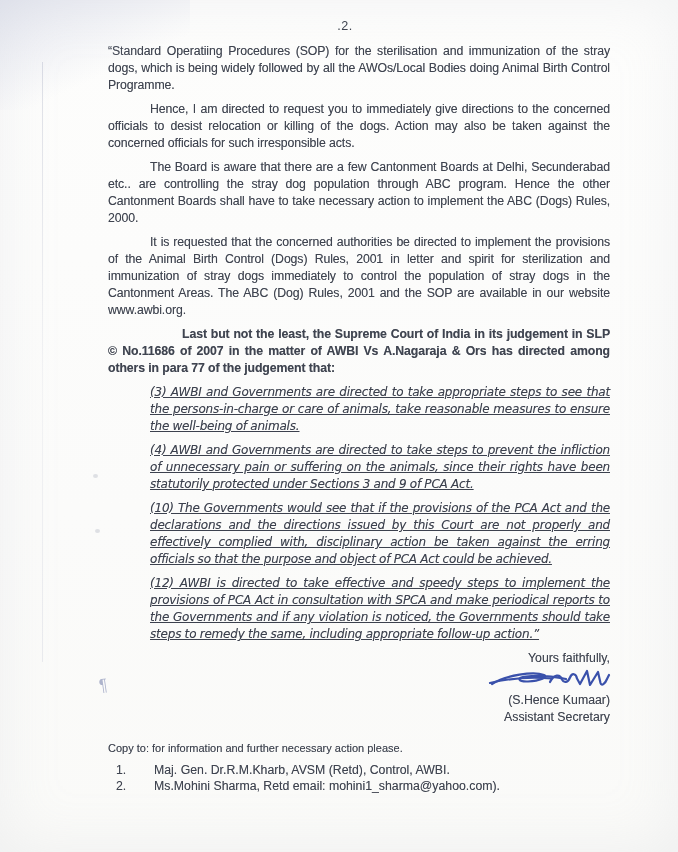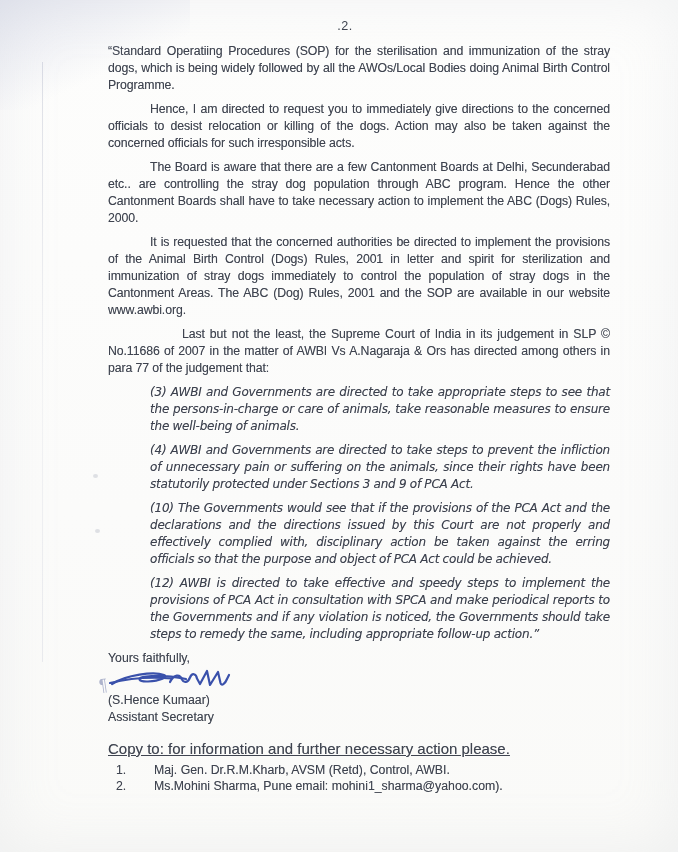--- a/index.html
+++ b/index.html
@@ -41,43 +41,44 @@
     text-align:center;font-size:12.6px;line-height:17px;
     margin:0 0 8px 0;letter-spacing:0.5px;
   }
   p.body{
     margin:0 0 7px 0;
     font-size:12.3px;line-height:17px;letter-spacing:-0.1px;
     text-align:justify;
     text-shadow:0 0 0.5px rgba(63,68,80,0.45);
   }
   p.body.ind{text-indent:42px;}
-  p.body.ind-big{text-indent:74px;}
+  p.body.ind-big{text-indent:74px;font-weight:bold;}
   p.body.tight{letter-spacing:-0.25px;}
   .link{}
   .quote{
     margin:0 0 7px 42px;
     font-family:"DejaVu Sans",sans-serif;
     font-style:italic;
     font-size:12px;line-height:17px;letter-spacing:-0.2px;word-spacing:-0.2px;
     text-align:justify;
     color:#3c414e;
     text-shadow:0 0 0.5px rgba(60,65,78,0.4);
+    text-decoration:underline;
   }
   
   .closing{
     margin-top:4px;
-    text-align:left;
+    text-align:right;
     font-size:12.3px;line-height:17px;
     text-shadow:0 0 0.5px rgba(63,68,80,0.45);
   }
   .closing .sig-wrap{height:24px;margin:1px -10px 0 0;}
   .closing svg{display:inline-block;vertical-align:top;}
   
-  .copyto{margin-top:14px;font-size:15px;line-height:17px;text-shadow:0 0 0.5px rgba(63,68,80,0.45);text-decoration:underline;}
+  .copyto{margin-top:14px;font-size:11px;line-height:17px;text-shadow:0 0 0.5px rgba(63,68,80,0.45);}
   .copy-list{margin-top:5px;}
   .copy-item{display:flex;font-size:12.3px;line-height:16px;text-shadow:0 0 0.5px rgba(63,68,80,0.45);}
   .copy-item .num{width:46px;flex:0 0 46px;padding-left:8px;}
 </style>
 </head>
 <body>
 
 <div class="scan">
 
   <div class="corner-shade"></div>
@@ -121,17 +122,17 @@
 
   <div class="copyto">Copy to: for information and further necessary action please.</div>
 
   <div class="copy-list">
     <div class="copy-item">
       <span class="num">1.</span>
       <span>Maj. Gen. Dr.R.M.Kharb, AVSM (Retd), Control, AWBI.</span>
     </div>
     <div class="copy-item">
       <span class="num">2.</span>
-      <span>Ms.Mohini Sharma, Pune email: mohini1_sharma@yahoo.com).</span>
+      <span>Ms.Mohini Sharma, Retd email: mohini1_sharma@yahoo.com).</span>
     </div>
   </div>
 
 </div>
 
 </body></html>

